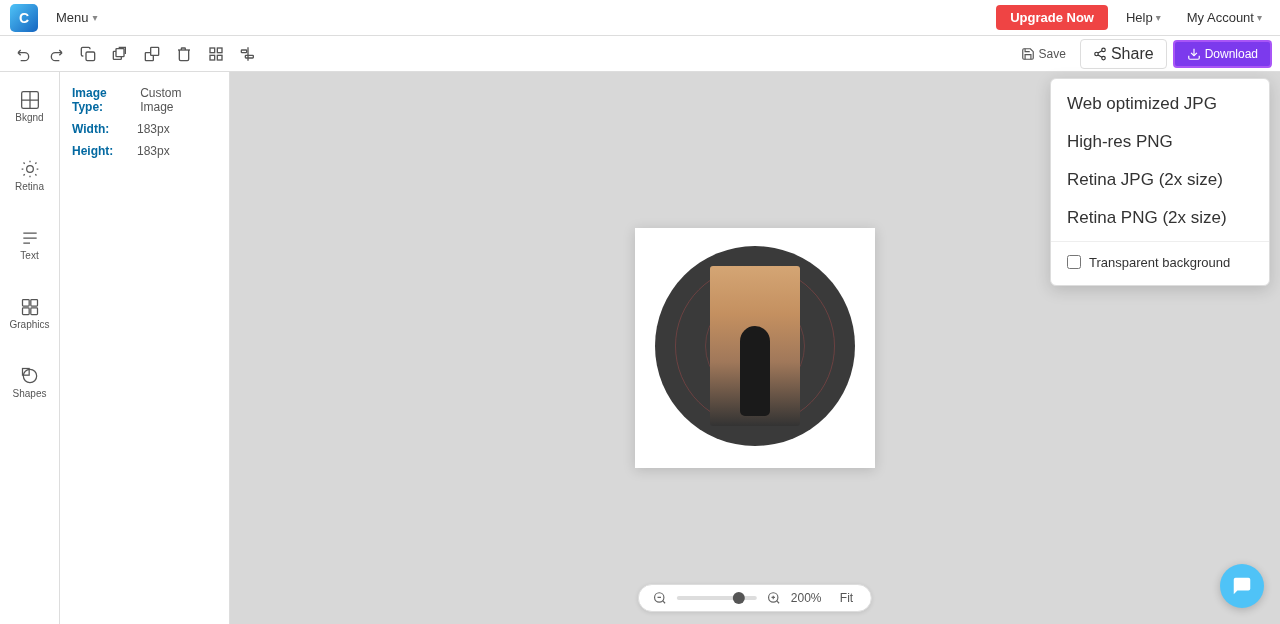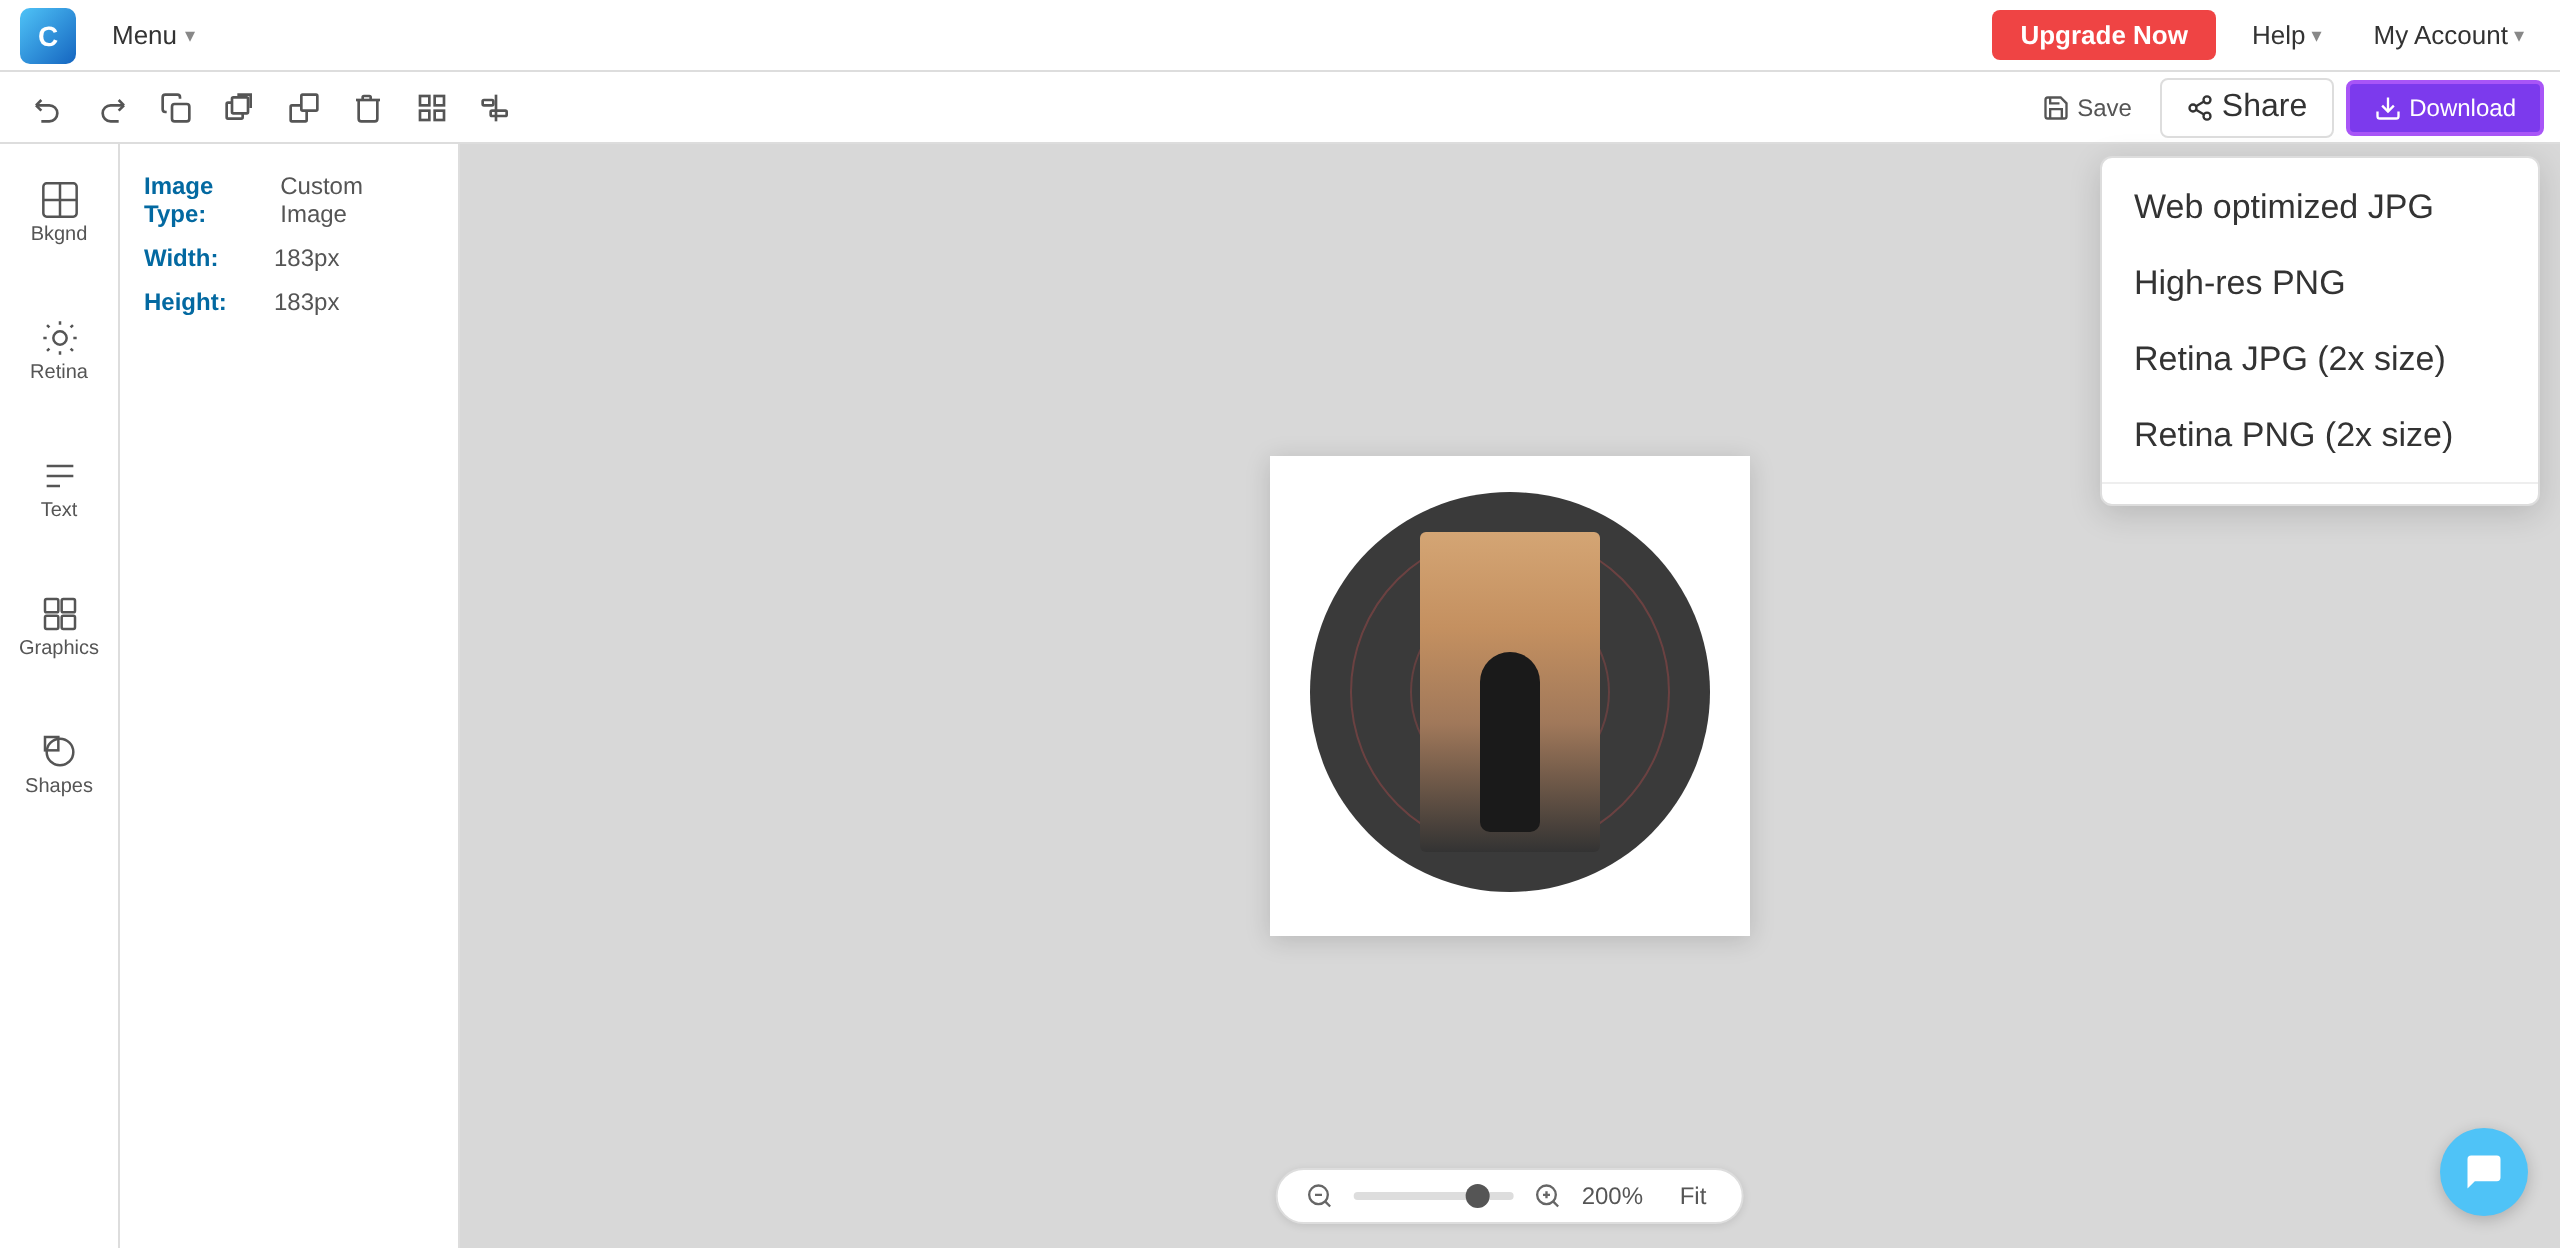--- a/index.html
+++ b/index.html
@@ -424,20 +424,24 @@
         <div class="download-option">
           <span>High-res PNG</span>
         </div>
         <div class="download-option">
           <span>Retina JPG (2x size)</span>
         </div>
         <div class="download-option">
           <span>Retina PNG (2x size)</span>
         </div>
         <div class="download-divider"></div>
+        <div class="transparent-row">
+          <input type="checkbox" style="">
+          <span>Transparent background</span>
+        </div>
       </div>
     </div>
   </div>
 </div>
 
 <div id="main">
 
   <div id="left-panel">
     <div class="left-tool">
       <svg width="20" height="20" viewBox="0 0 24 24" fill="none" stroke="currentColor" stroke-width="1.5">

